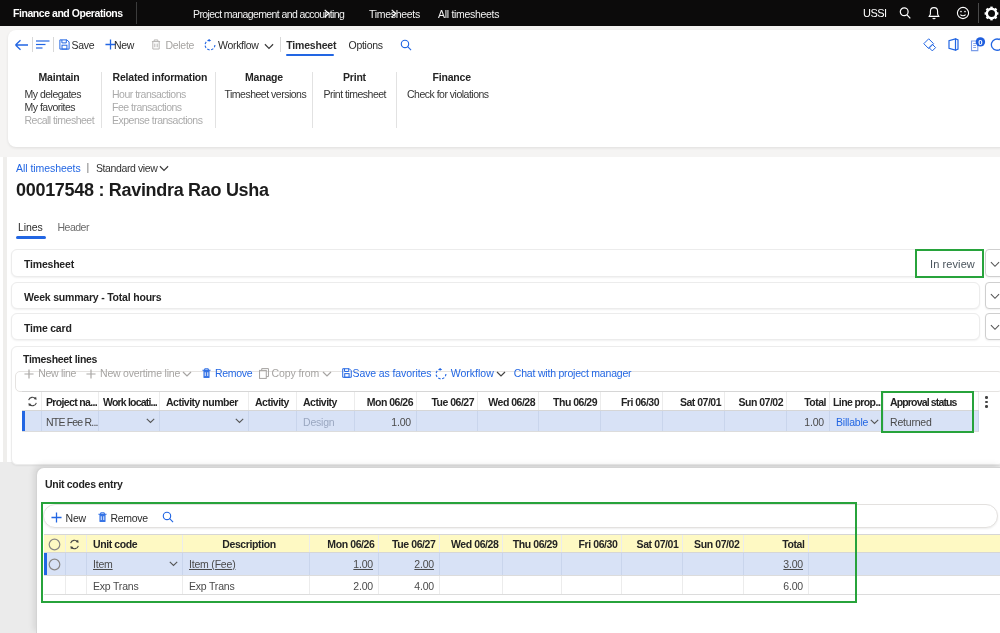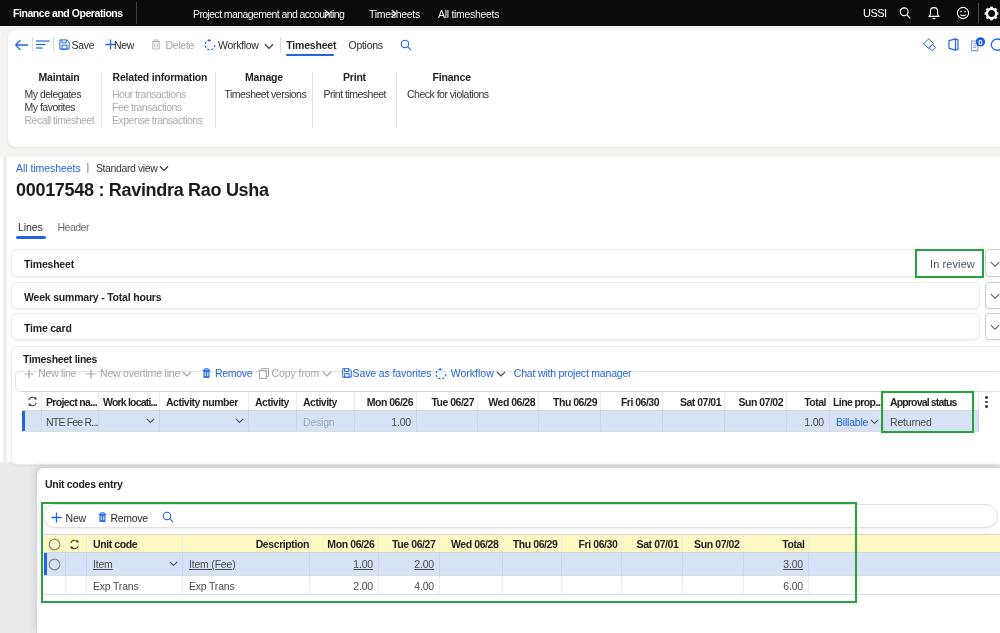--- a/index.html
+++ b/index.html
@@ -378,21 +378,21 @@
           <svg style="position:absolute;left:3px;top:3.5px;" width="11" height="11" viewBox="0 0 12 12">
             <g stroke="#444" stroke-width="1.2" fill="none">
               <path d="M1.8 4.6 A4.3 4.3 0 0 1 9.4 3.2"></path>
               <path d="M10.2 7.4 A4.3 4.3 0 0 1 2.6 8.8"></path>
             </g>
             <path d="M9.9 0.7 L10.5 4.2 L7.2 3.4 Z" fill="#444"></path>
             <path d="M2.1 11.3 L1.5 7.8 L4.8 8.6 Z" fill="#444"></path>
           </svg>
         </div>
         <div style="width: 96px; flex: 0 0 96px; padding: 3px 0px 0px 6px; text-align: left; border-right: 1px solid rgb(236, 236, 236); overflow: hidden; position: relative; height: 100%; white-space: nowrap;">Unit code</div>
-        <div style="width: 127px; flex: 0 0 127px; padding: 3px 0px 0px 6px; text-align: right; border-right: 1px solid rgb(236, 236, 236); overflow: hidden; position: relative; height: 100%; white-space: nowrap;">Description</div>
+        <div style="width: 127px; flex: 0 0 127px; padding: 3px 0px 0px 6px; text-align: center; border-right: 1px solid rgb(236, 236, 236); overflow: hidden; position: relative; height: 100%; white-space: nowrap;">Description</div>
         <div style="width: 69px; flex: 0 0 69px; padding: 3px 3.5px 0px 0px; text-align: right; border-right: 1px solid rgb(236, 236, 236); overflow: hidden; position: relative; height: 100%; white-space: nowrap;">Mon 06/26</div>
         <div style="width: 61px; flex: 0 0 61px; padding: 3px 3.5px 0px 0px; text-align: right; border-right: 1px solid rgb(236, 236, 236); overflow: hidden; position: relative; height: 100%; white-space: nowrap;">Tue 06/27</div>
         <div style="width: 63px; flex: 0 0 63px; padding: 3px 3.5px 0px 0px; text-align: right; border-right: 1px solid rgb(236, 236, 236); overflow: hidden; position: relative; height: 100%; white-space: nowrap;">Wed 06/28</div>
         <div style="width: 59px; flex: 0 0 59px; padding: 3px 3.5px 0px 0px; text-align: right; border-right: 1px solid rgb(236, 236, 236); overflow: hidden; position: relative; height: 100%; white-space: nowrap;">Thu 06/29</div>
         <div style="width: 60px; flex: 0 0 60px; padding: 3px 3.5px 0px 0px; text-align: right; border-right: 1px solid rgb(236, 236, 236); overflow: hidden; position: relative; height: 100%; white-space: nowrap;">Fri 06/30</div>
         <div style="width: 61px; flex: 0 0 61px; padding: 3px 3.5px 0px 0px; text-align: right; border-right: 1px solid rgb(236, 236, 236); overflow: hidden; position: relative; height: 100%; white-space: nowrap;">Sat 07/01</div>
         <div style="width: 61px; flex: 0 0 61px; padding: 3px 3.5px 0px 0px; text-align: right; border-right: 1px solid rgb(236, 236, 236); overflow: hidden; position: relative; height: 100%; white-space: nowrap;">Sun 07/02</div>
         <div style="width: 65px; flex: 0 0 65px; padding: 3px 3.5px 0px 0px; text-align: right; border-right: 1px solid rgb(236, 236, 236); overflow: hidden; position: relative; height: 100%; white-space: nowrap;">Total</div>
         <div style="width: 193px; flex: 0 0 193px; padding: 3px 0px 0px 6px; text-align: left; border-right: 1px solid rgb(236, 236, 236); overflow: hidden; position: relative; height: 100%; white-space: nowrap;"></div>
       </div>

